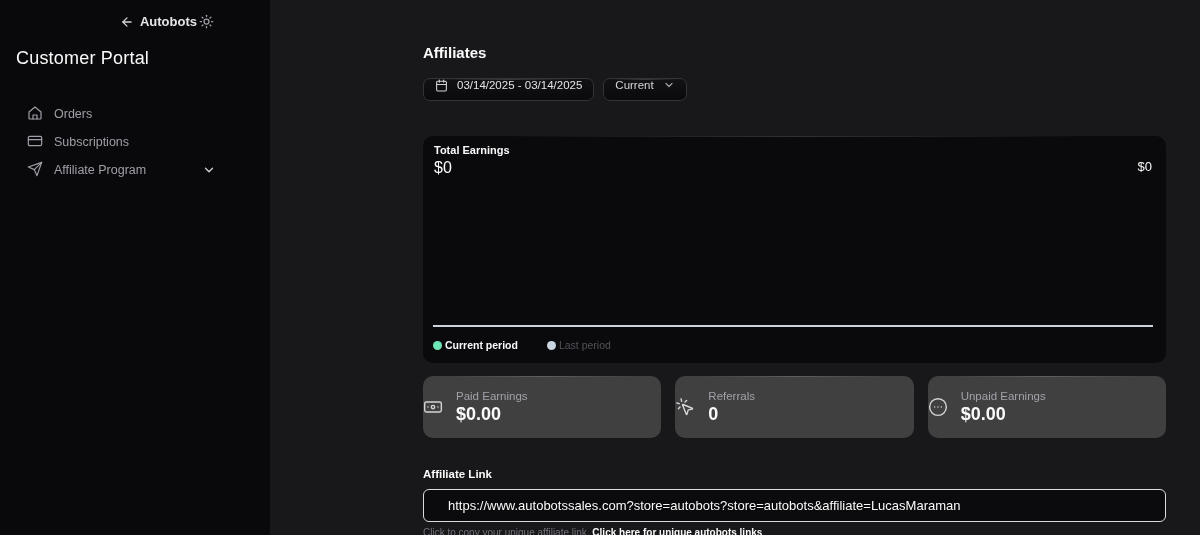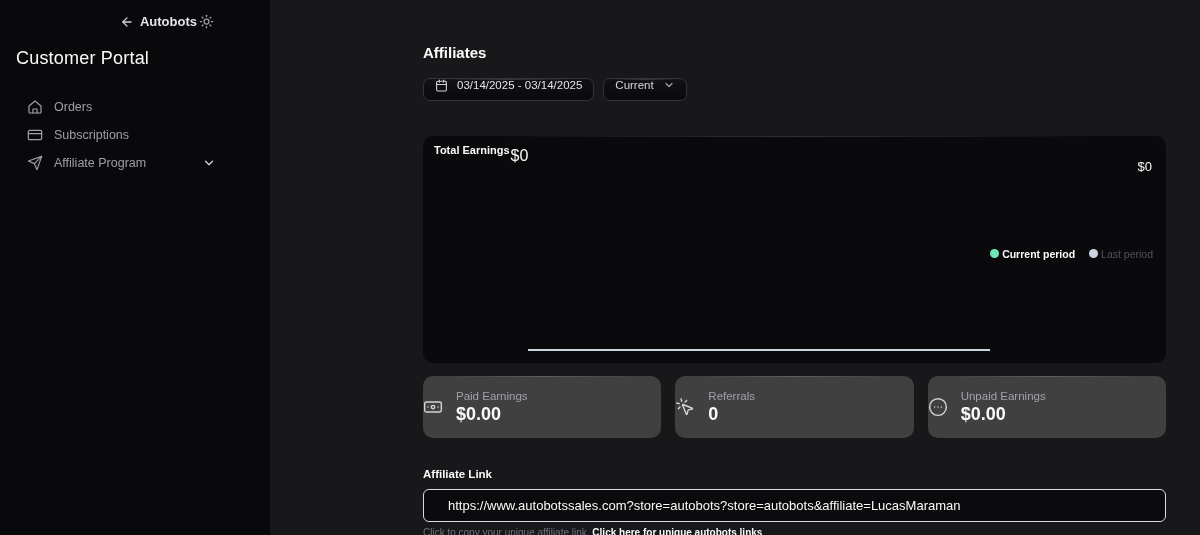--- a/index.html
+++ b/index.html
@@ -15,21 +15,21 @@
     width:270px; min-width:270px; height:100%;
     background:#09090b; padding:12px 54px 0 14px;
   }
   .sb-top { display:flex; align-items:center; justify-content:flex-end; }
   .back-link { display:flex; align-items:center; gap:6px; cursor:pointer; }
   .back-link .lbl { font-size:13px; font-weight:700; color:#e4e4e7; }
   .theme-btn { cursor:pointer; padding:2px; }
   .portal-title { margin-top:17px; margin-left:2px; font-size:18px; font-weight:500; color:#fafafa; letter-spacing:.2px; }
   .nav { margin-top:24px; display:flex; flex-direction:column; gap:0; }
   .nav-item {
-    display:flex; align-items:center; gap:11px; height:28px;
+    display:flex; align-items:flex-end; gap:11px; height:28px;
     padding-left:13px; border-radius:6px; cursor:pointer; color:#9f9fa8;
   }
   .nav-item .nav-lbl { font-size:12.5px; color:#9f9fa8; flex:1; }
   .nav-item .chev { color:#d4d4d8; }
 
   
   .main { flex:1; height:100%; padding:44px 34px 0 153px; }
   .page-title { font-size:15px; font-weight:600; color:#fafafa; }
   .controls { display:flex; gap:9px; margin-top:17px; }
   .ctrl-btn {
@@ -44,28 +44,28 @@
   .card-sheen { position:relative; }
   .card-sheen::before {
     content:""; position:absolute; top:0; left:10%; right:10%; height:1px;
     background:linear-gradient(90deg,transparent,rgba(255,255,255,.16),transparent);
   }
 
   
   .chart-card {
     margin-top:35px; height:227px; border-radius:10px;
     background:#0a0a0c; padding:8px 13px 12px 10px;
-    display:flex; flex-direction:row; position:relative;
+    display:flex; flex-direction:column; position:relative;
   }
   .chart-title { font-size:11px; font-weight:700; color:#fafafa; margin-left:1px; }
   .chart-value { font-size:16px; font-weight:500; color:#fafafa; margin-top:3px; margin-left:1px; }
   .axis-max { position:absolute; top:23px; right:14px; font-size:13px; color:#fafafa; }
   .chart-plot { flex:1; position:relative; }
   .chart-line { position:absolute; left:0; right:0; bottom:0; height:2px; background:#cbd3dd; }
-  .legend { display:flex; align-items:center; gap:14px; margin-top:12px; }
+  .legend { display:flex; align-items:center; gap:29px; margin-top:12px; }
   .legend-item { display:flex; align-items:center; gap:3px; }
   .legend-dot { width:9px; height:9px; border-radius:50%; }
   .legend-item .lg-lbl { font-size:10.5px; font-weight:600; color:#fafafa; }
   .legend-item.dim .lg-lbl { color:#52525b; font-weight:400; }
 
   
   .stats { display:flex; gap:14px; margin-top:13px; }
   .stat-card {
     flex:1; height:62px; border-radius:10px; background:#404040;
     display:flex; align-items:center; gap:13px; 

